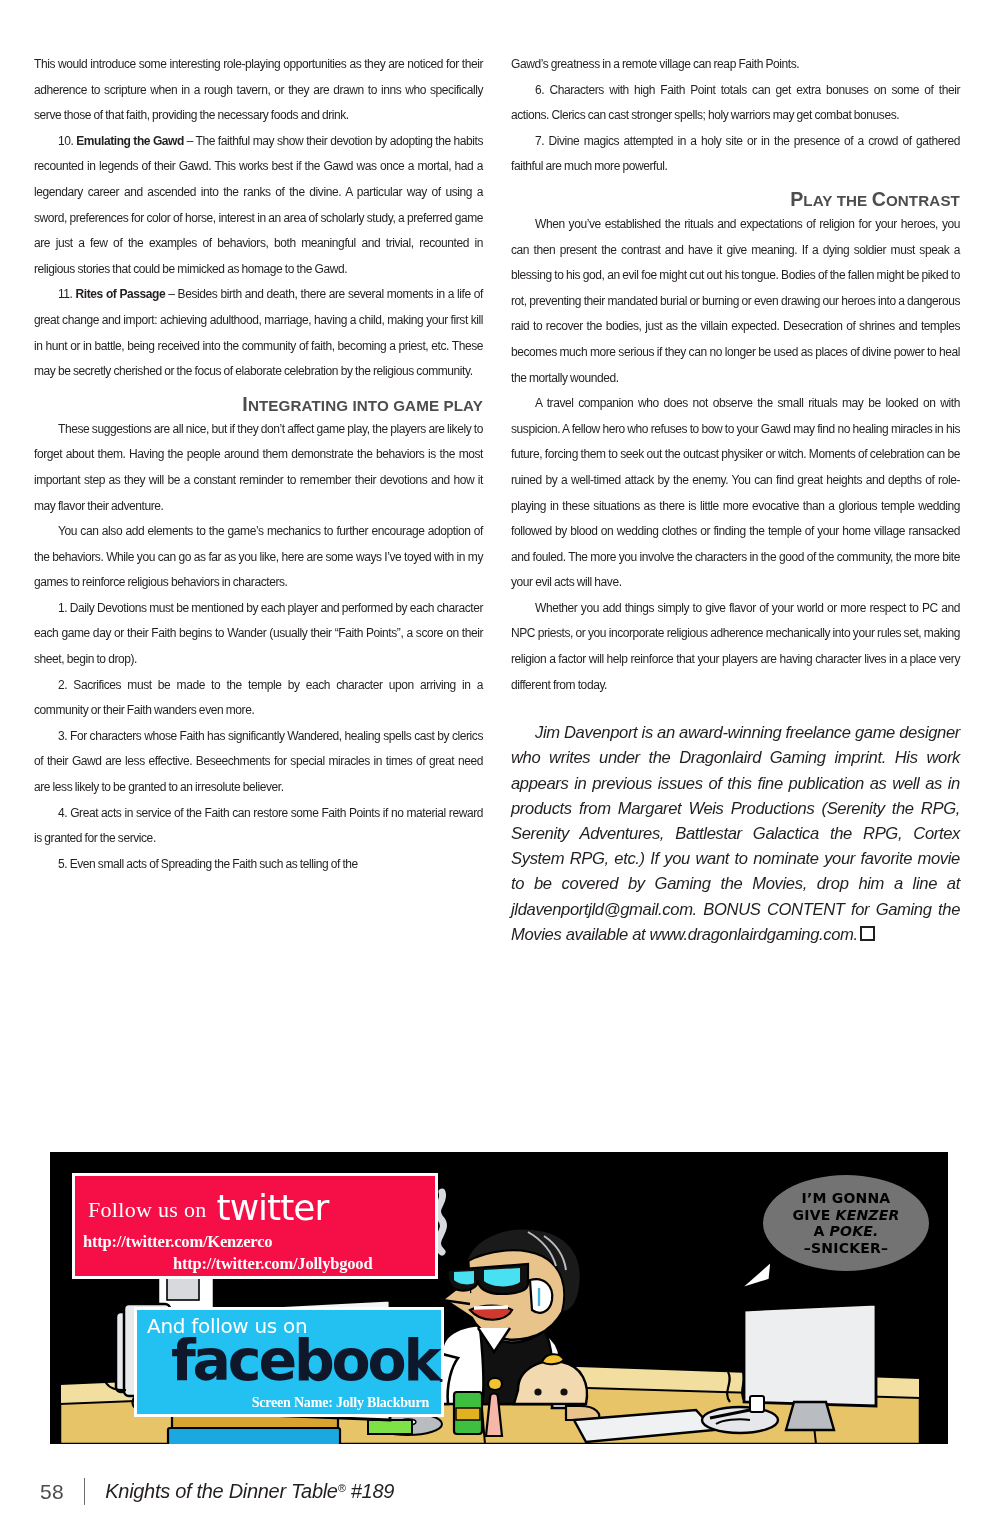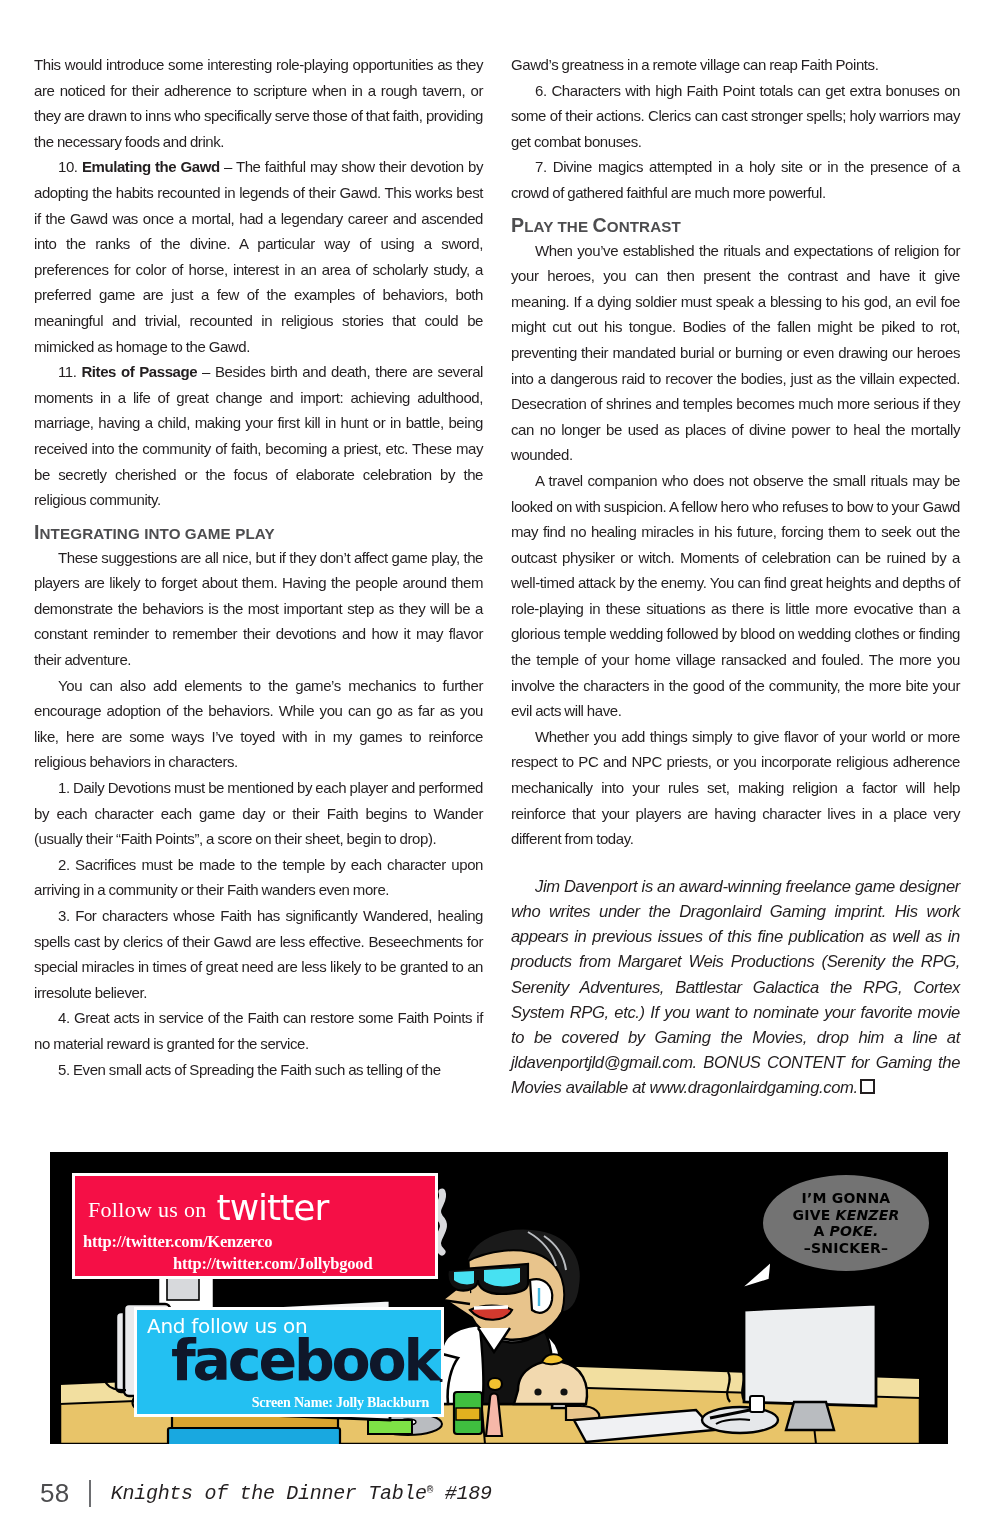--- a/index.html
+++ b/index.html
@@ -36,21 +36,21 @@
     gap: 28px;
   }
   .col {
     width: 449px;
     flex: 0 0 449px;
   }
 
   p.body {
     margin: 0;
     font-family: "Liberation Sans", sans-serif;
-    font-size: 15px;
+    font-size: 12px;
     line-height: 25.6px;
     text-align: justify;
     text-indent: 24px;
     letter-spacing: -0.42px;
     word-spacing: -0.4px;
     color: #231f20;
     -webkit-font-smoothing: antialiased;
   }
   p.body.noindent { text-indent: 0; }
   p.body b { font-weight: 700; }
@@ -80,20 +80,21 @@
 
   h2.section {
     margin: 9px 0 1px 0;
     font-family: "Liberation Sans", sans-serif;
     font-weight: 700;
     font-size: 15.2px;
     line-height: 21px;
     letter-spacing: 0.1px;
     color: #4d4d4f;
     text-transform: uppercase;
+    text-align: right;
   }
   h2.section .cap { font-size: 19.6px; }
 
   
   .ad {
     position: absolute;
     left: 50px;
     top: 1152px;
     width: 898px;
     height: 292px;
@@ -241,31 +242,31 @@
   .footer {
     position: absolute;
     left: 40px;
     top: 1478px;
     display: flex;
     align-items: center;
     gap: 20px;
   }
   .folio {
     font-family: "Liberation Sans", sans-serif;
-    font-size: 26px;
+    font-size: 21px;
     color: #4d4d4f;
     letter-spacing: 0.2px;
   }
   .folio-rule {
     width: 1.5px;
     height: 27px;
     background: #6d6e71;
   }
   .folio-title {
-    font-family: Liberation Mono, monospace;
+    font-family: Liberation Sans, sans-serif;
     font-style: italic;
     font-size: 20px;
     color: #231f20;
     letter-spacing: -0.3px;
   }
   .folio-title sup { font-size: 11px; vertical-align: 6px; }
 </style>
 </head>
 <body>
 

